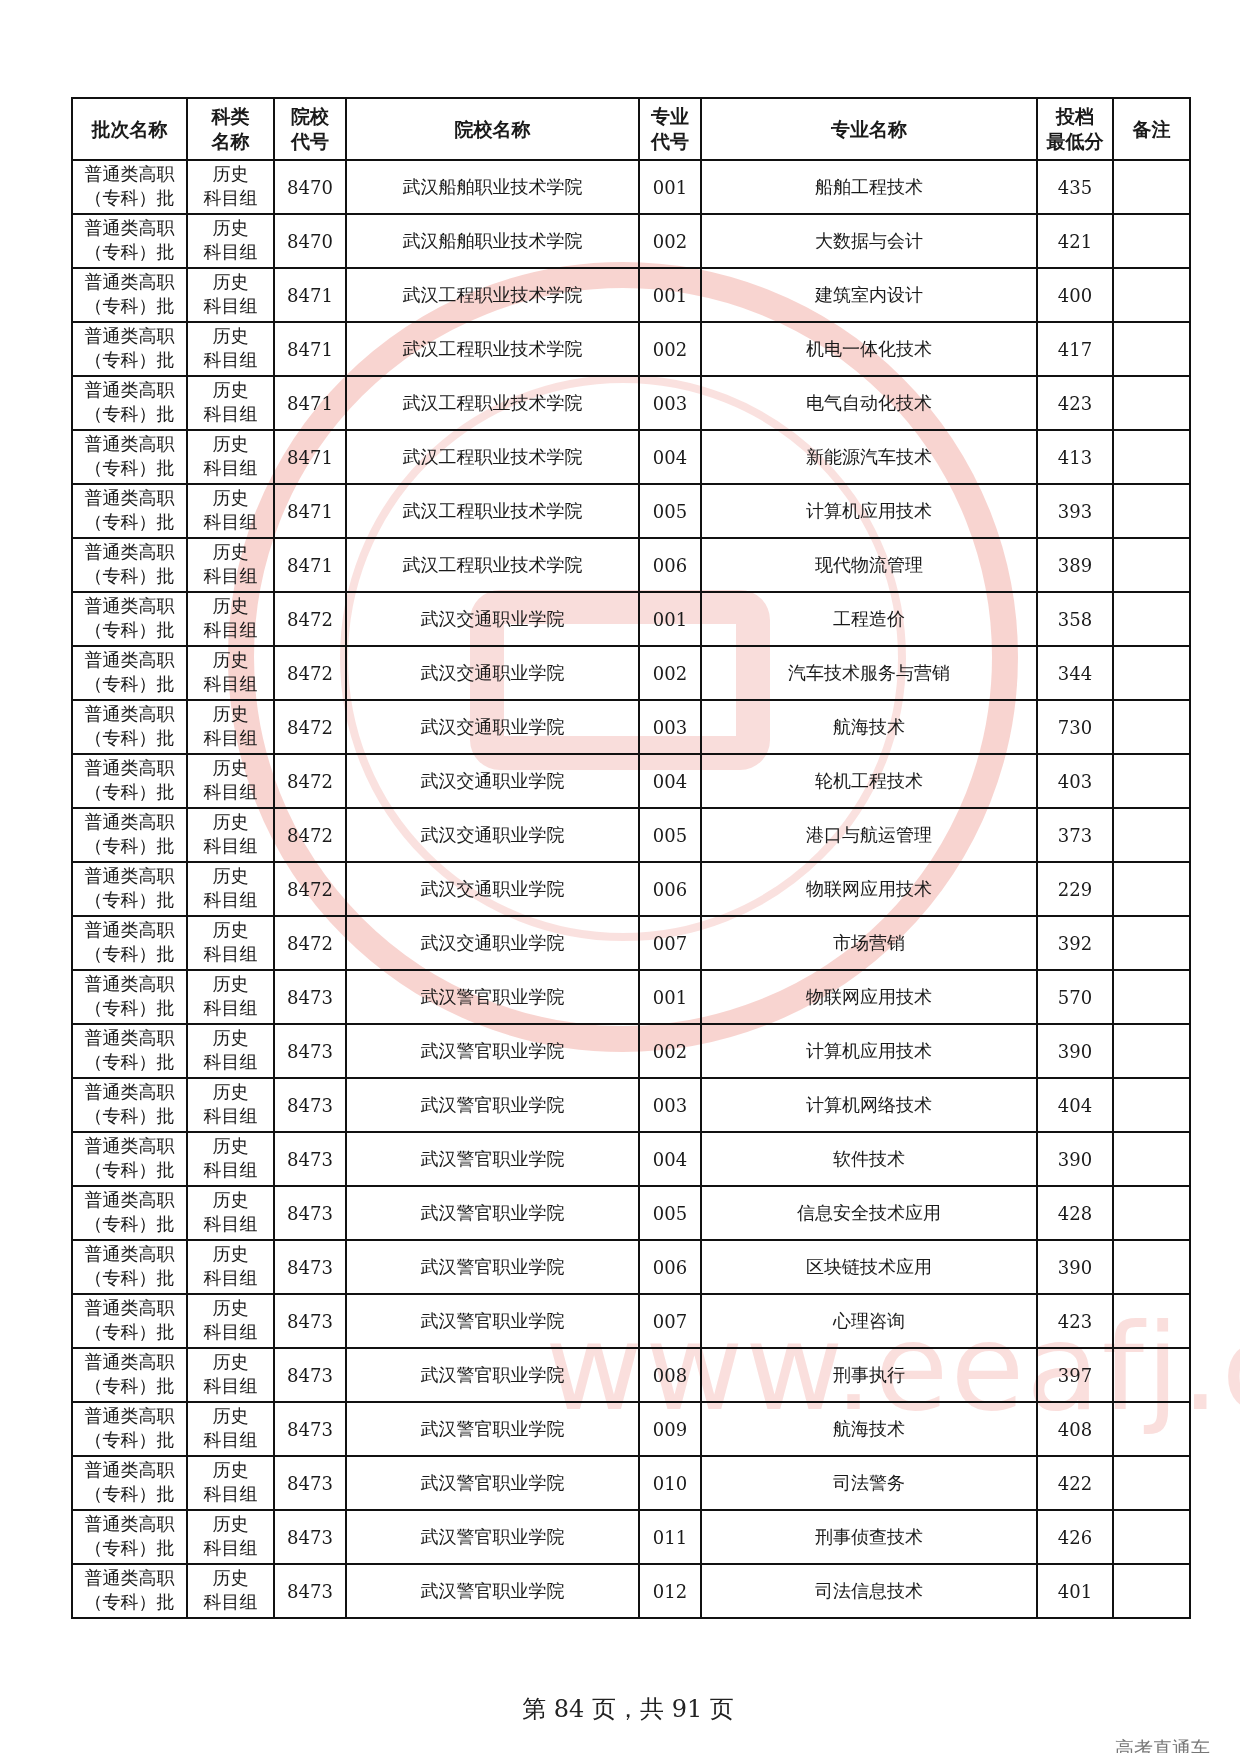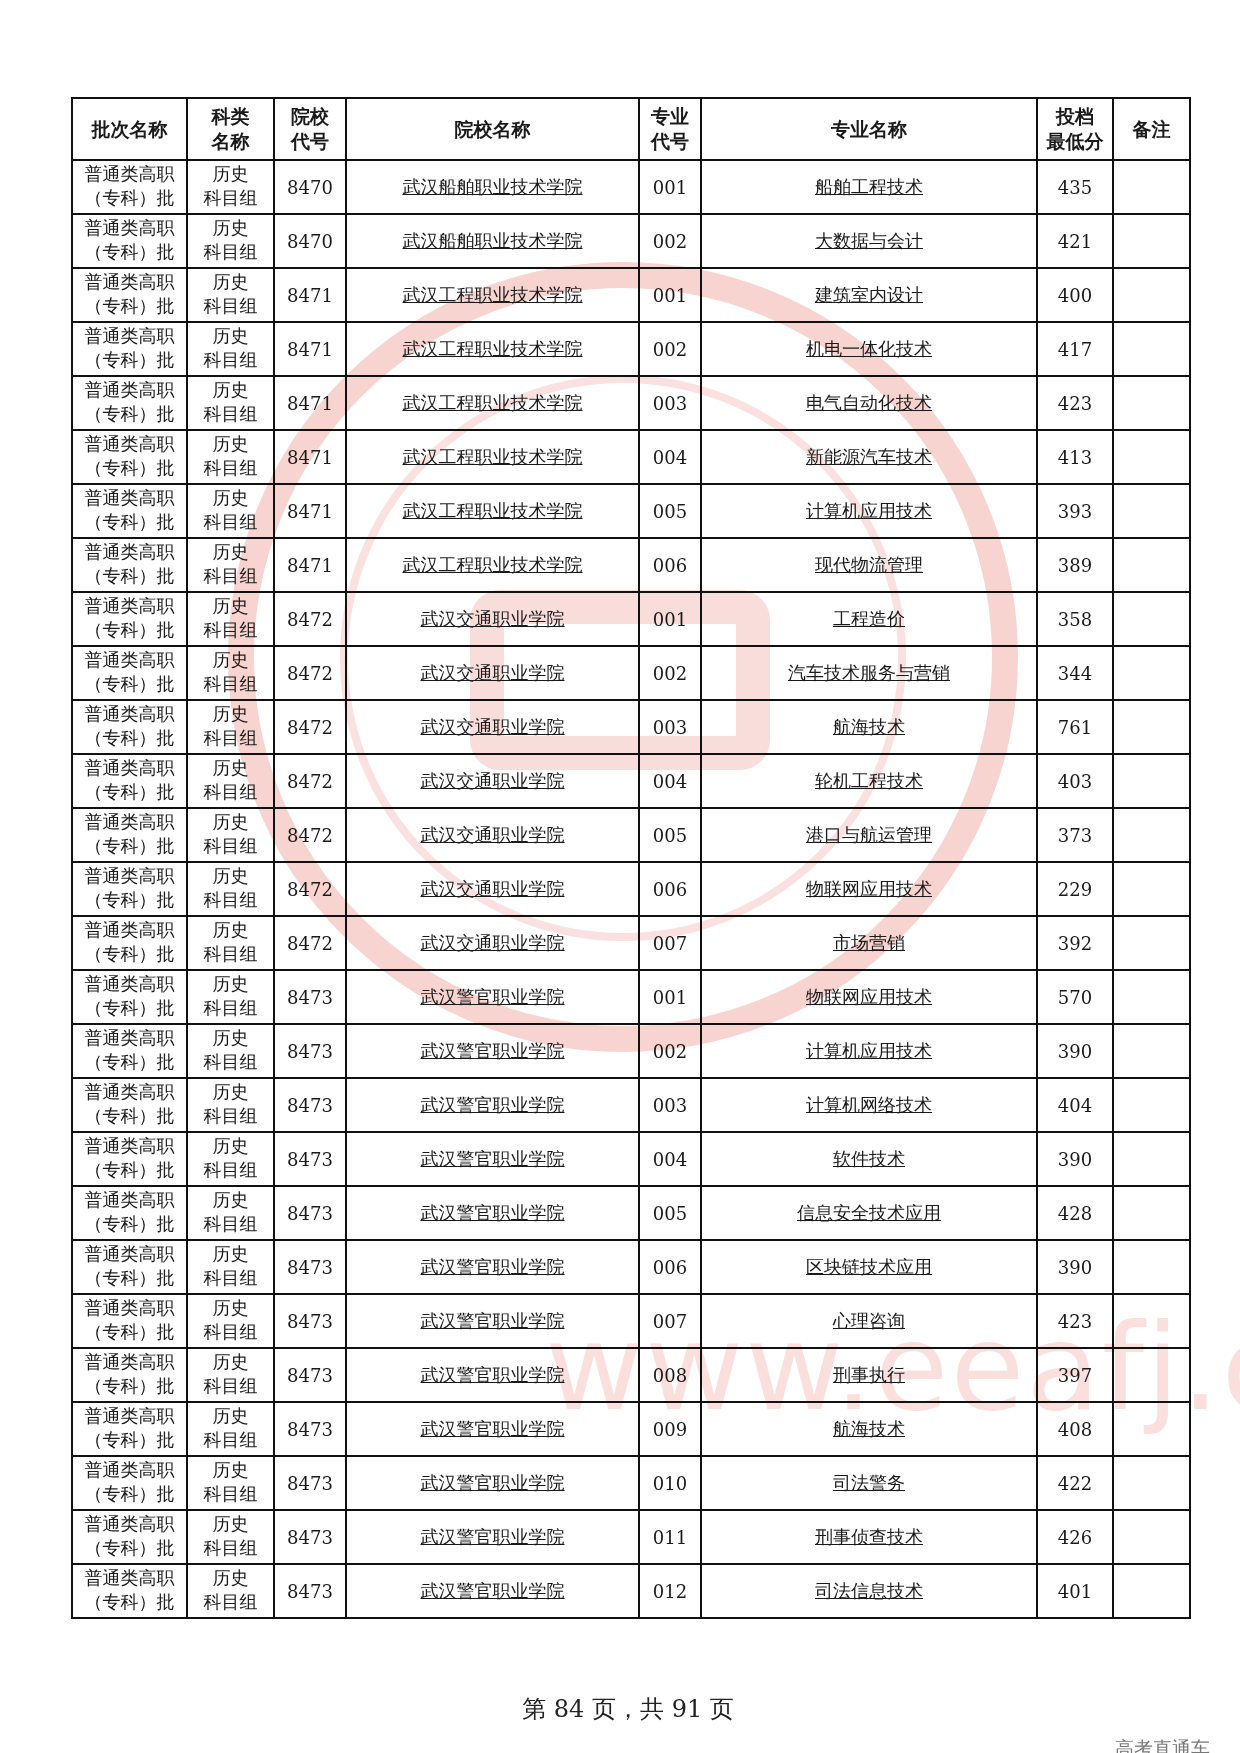--- a/index.html
+++ b/index.html
@@ -29,21 +29,21 @@
   }
   table.score-table th, table.score-table td {
     border:2.5px solid #111; padding:0; overflow:hidden; white-space:nowrap;
   }
   table.score-table th {
     height:60px; font-family:"DejaVu Sans", sans-serif; font-weight:bold; font-size:19px;
     line-height:25px; text-align:center;
   }
   table.score-table td { height:52px; font-size:18px; text-align:center; }
   td.two-line { line-height:24px; font-size:18px;font-family:Liberation Mono, monospace; }
-  td.left { text-align:left; padding-left:6px;text-decoration:underline; }
+  td.left { text-align:left; padding-left:6px; }
   .line { display:block; }
   .footer-page {
     position:absolute; left:8px; width:1240px; top:1693px; text-align:center;
     font-size:24px; color:#222;
   }
   .footer-brand {
     position:absolute; right:30px; top:1700px; font-family:"DejaVu Sans", sans-serif;
     font-size:19px; color:#777;margin-top:36px;
   }
 </style>
@@ -275,21 +275,21 @@
           <span class="line">（专科）批</span>
         </td>
     <td class="two-line">
           <span class="line">历史</span>
           <span class="line">科目组</span>
         </td>
     <td>8472</td>
     <td class="left">武汉交通职业学院</td>
     <td>003</td>
     <td class="left">航海技术</td>
-    <td>761</td>
+    <td>730</td>
     <td></td>
   </tr>
 
   <tr>
     <td class="two-line">
           <span class="line">普通类高职</span>
           <span class="line">（专科）批</span>
         </td>
     <td class="two-line">
           <span class="line">历史</span>

